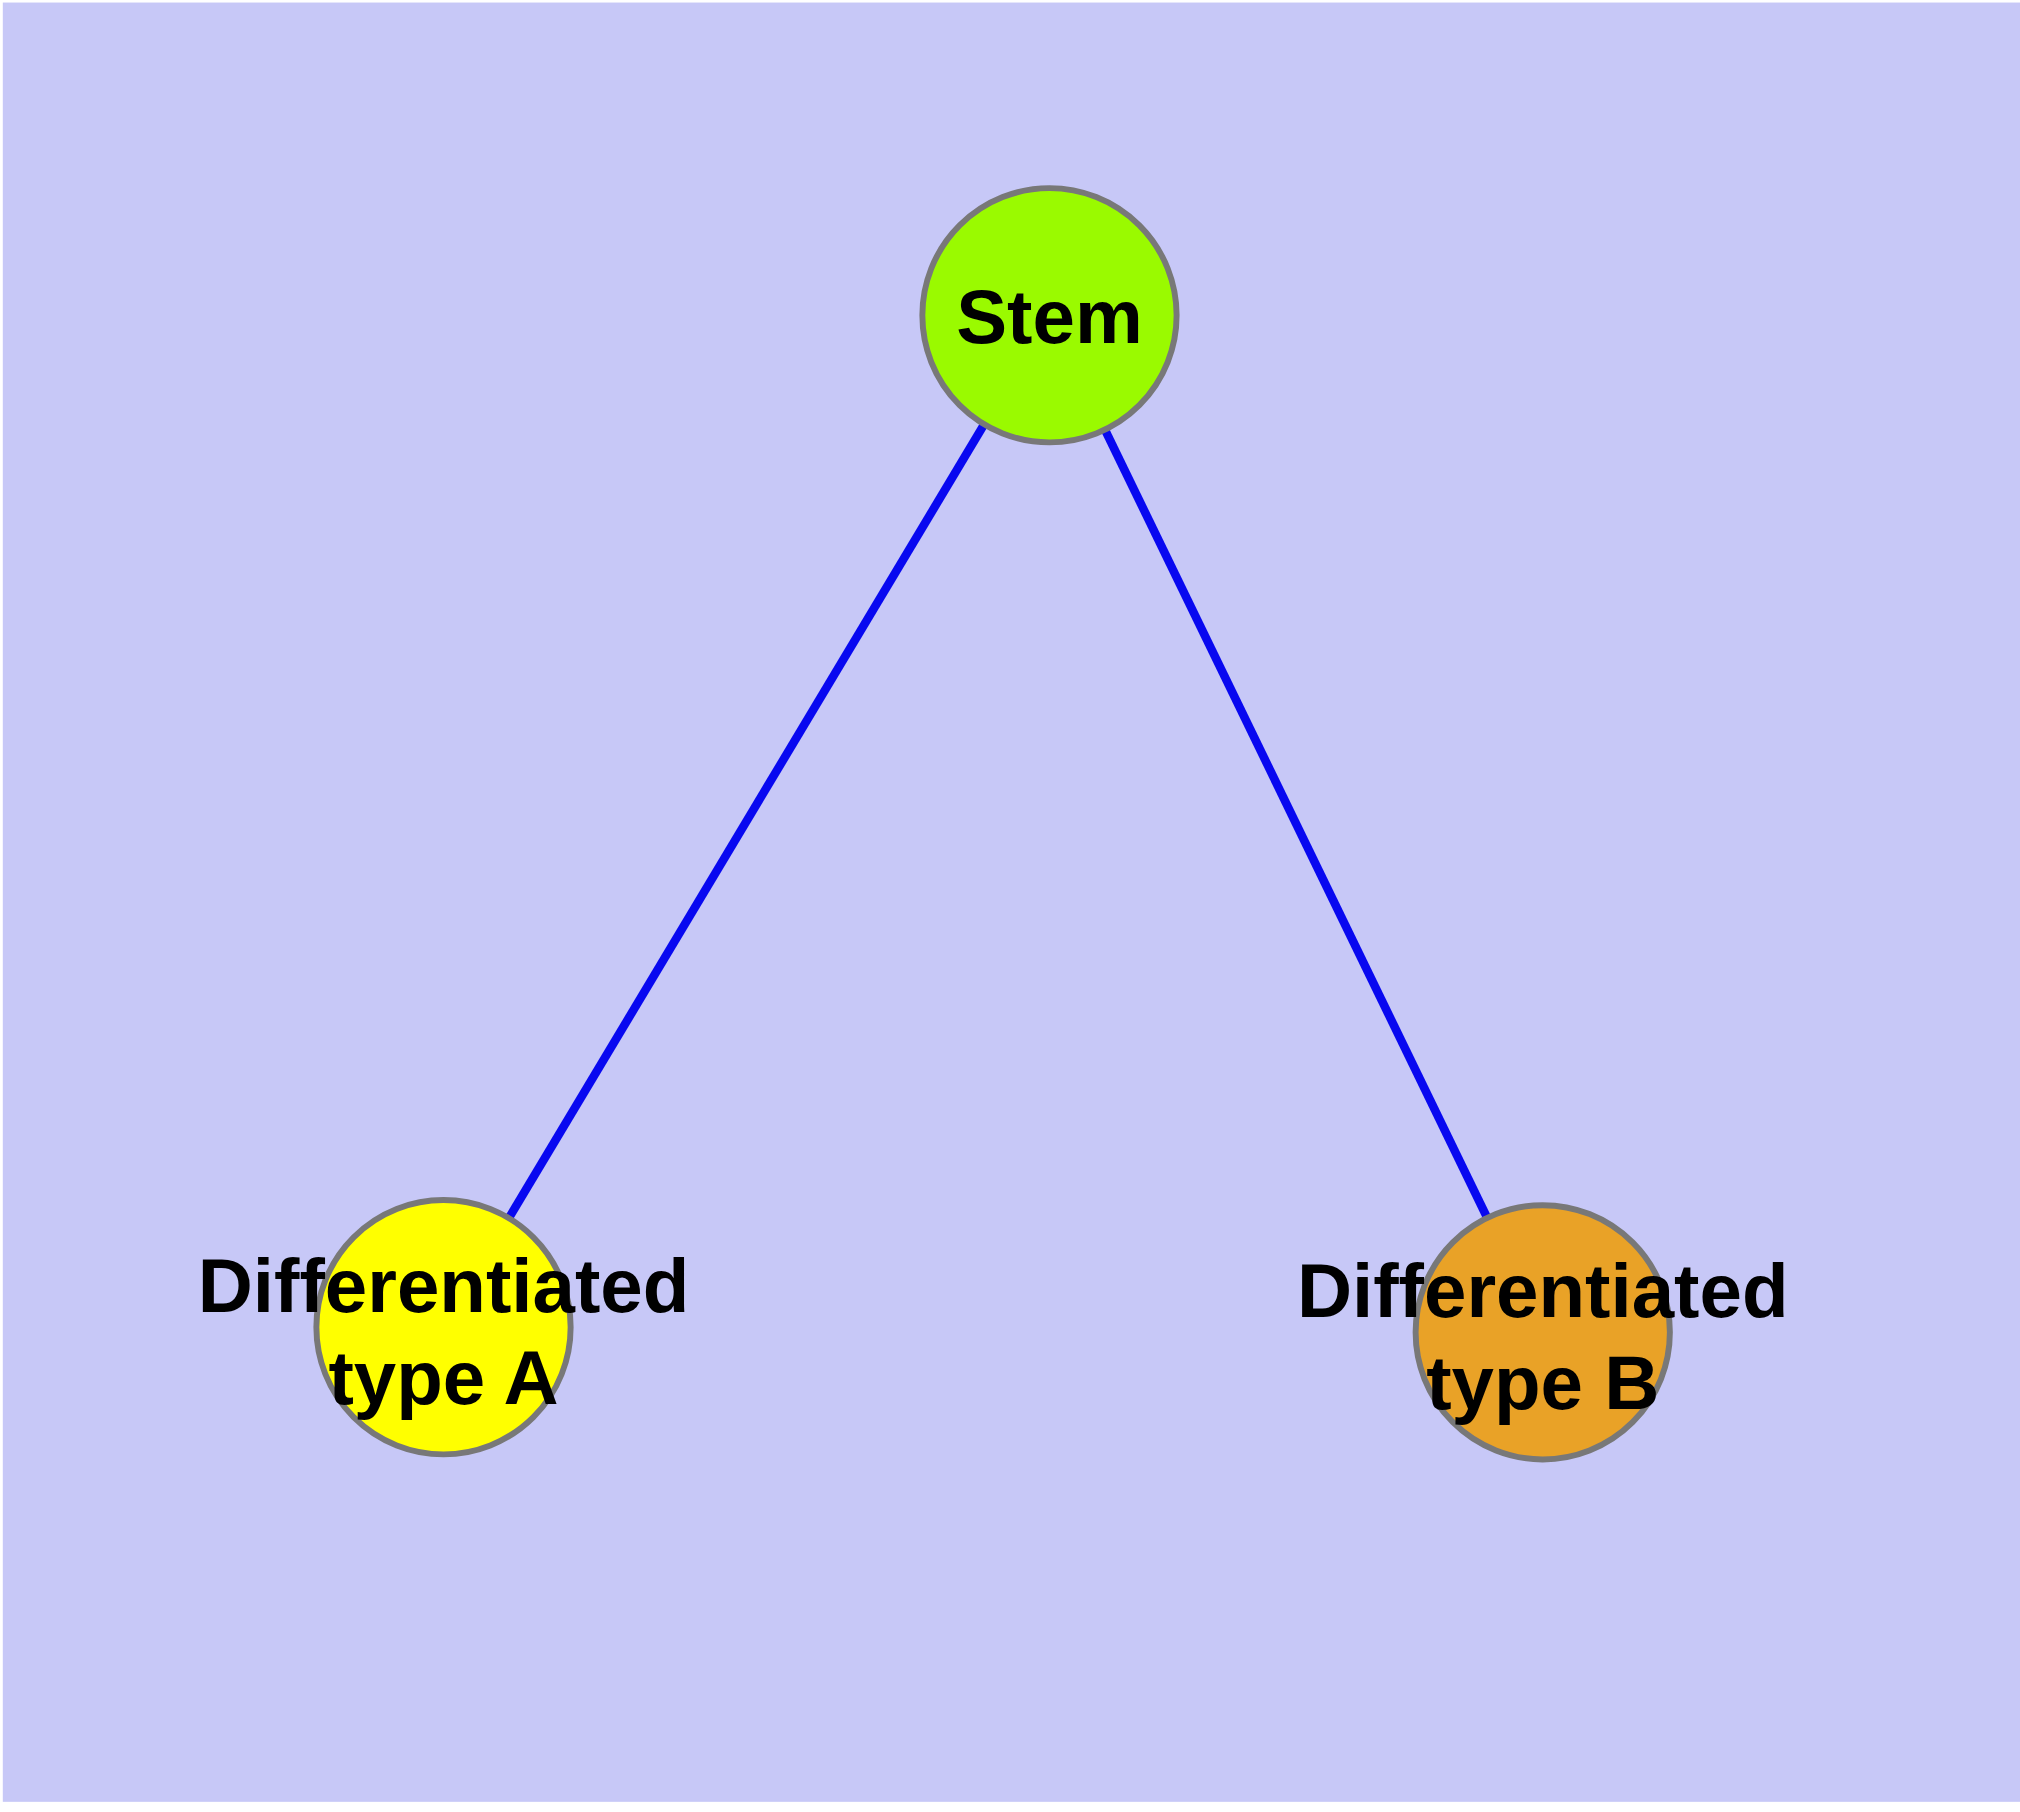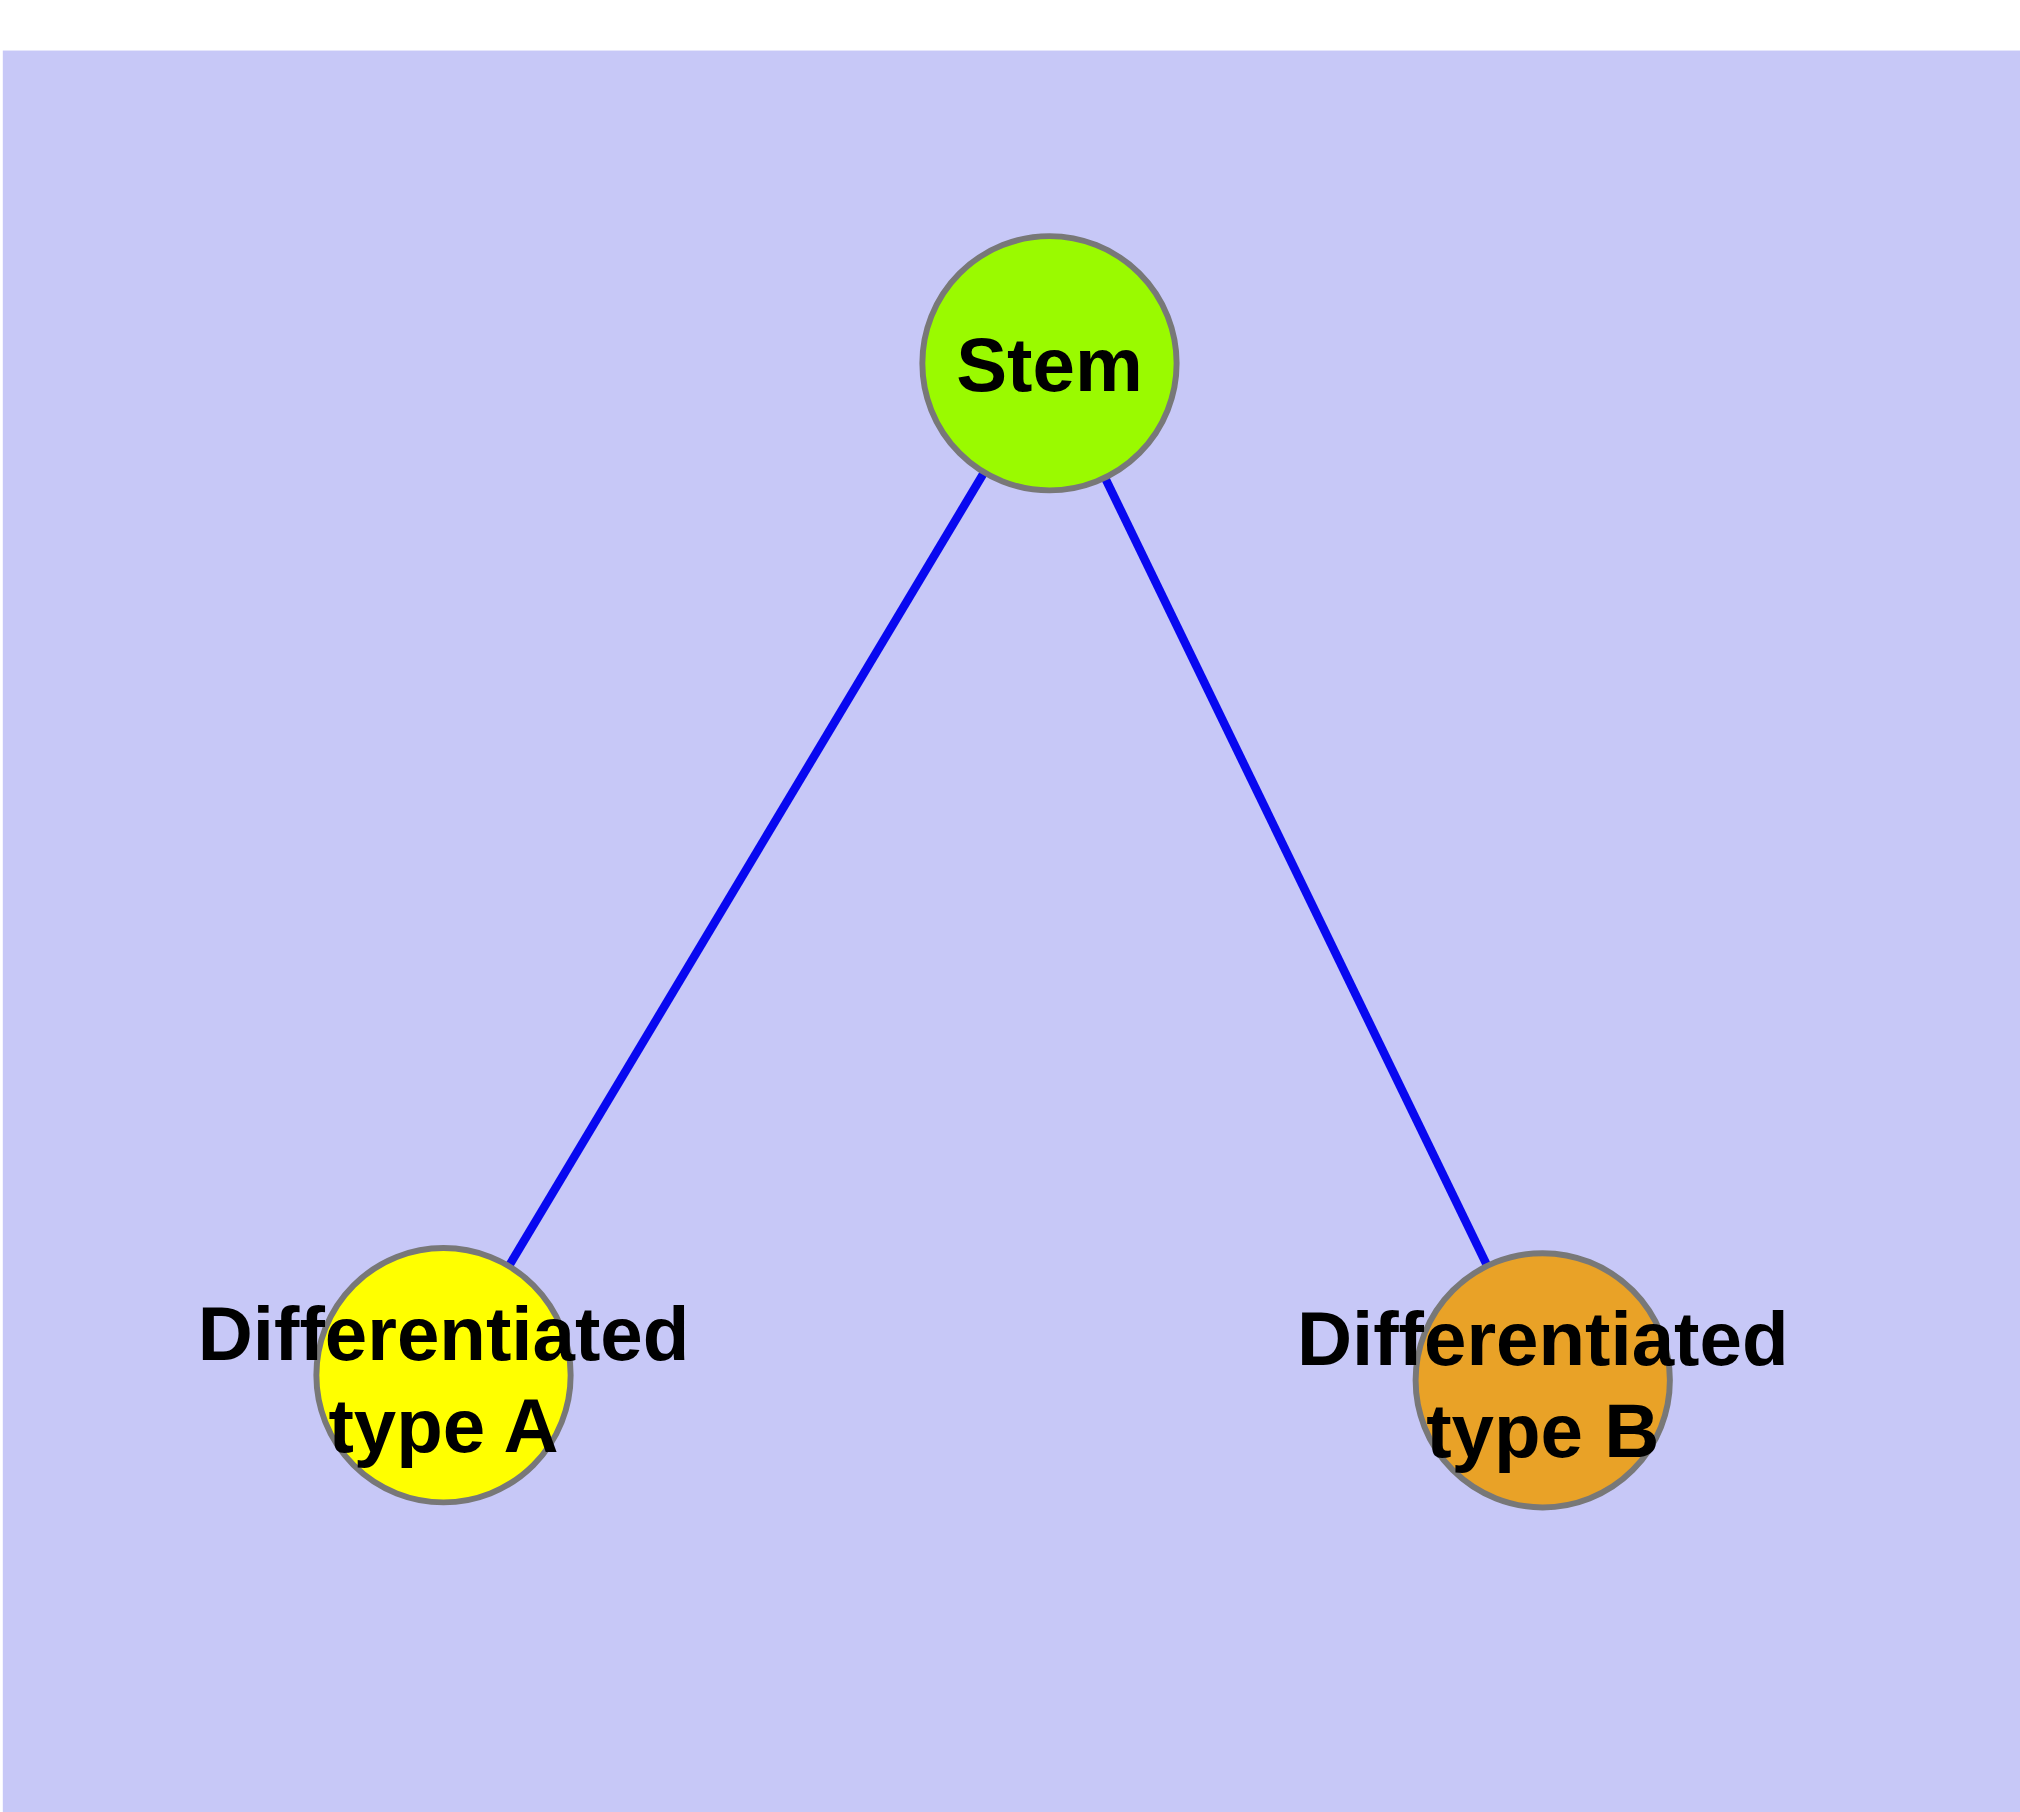--- a/index.html
+++ b/index.html
@@ -8,21 +8,20 @@
     background: #ffffff;
     width: 2021px;
     height: 1812px;
     overflow: hidden;
     font-family: "Liberation Sans", sans-serif;
   }
   .figure-wrap {
     position: relative;
     width: 2021px;
     height: 1584px;
-    margin-top: 48px;
   }
   svg { display: block; }
   .edge-line {
     stroke-width: 10;
     stroke-linecap: butt;
     fill: none;
   }
   .node-circle {
     stroke-width: 7;
   }

